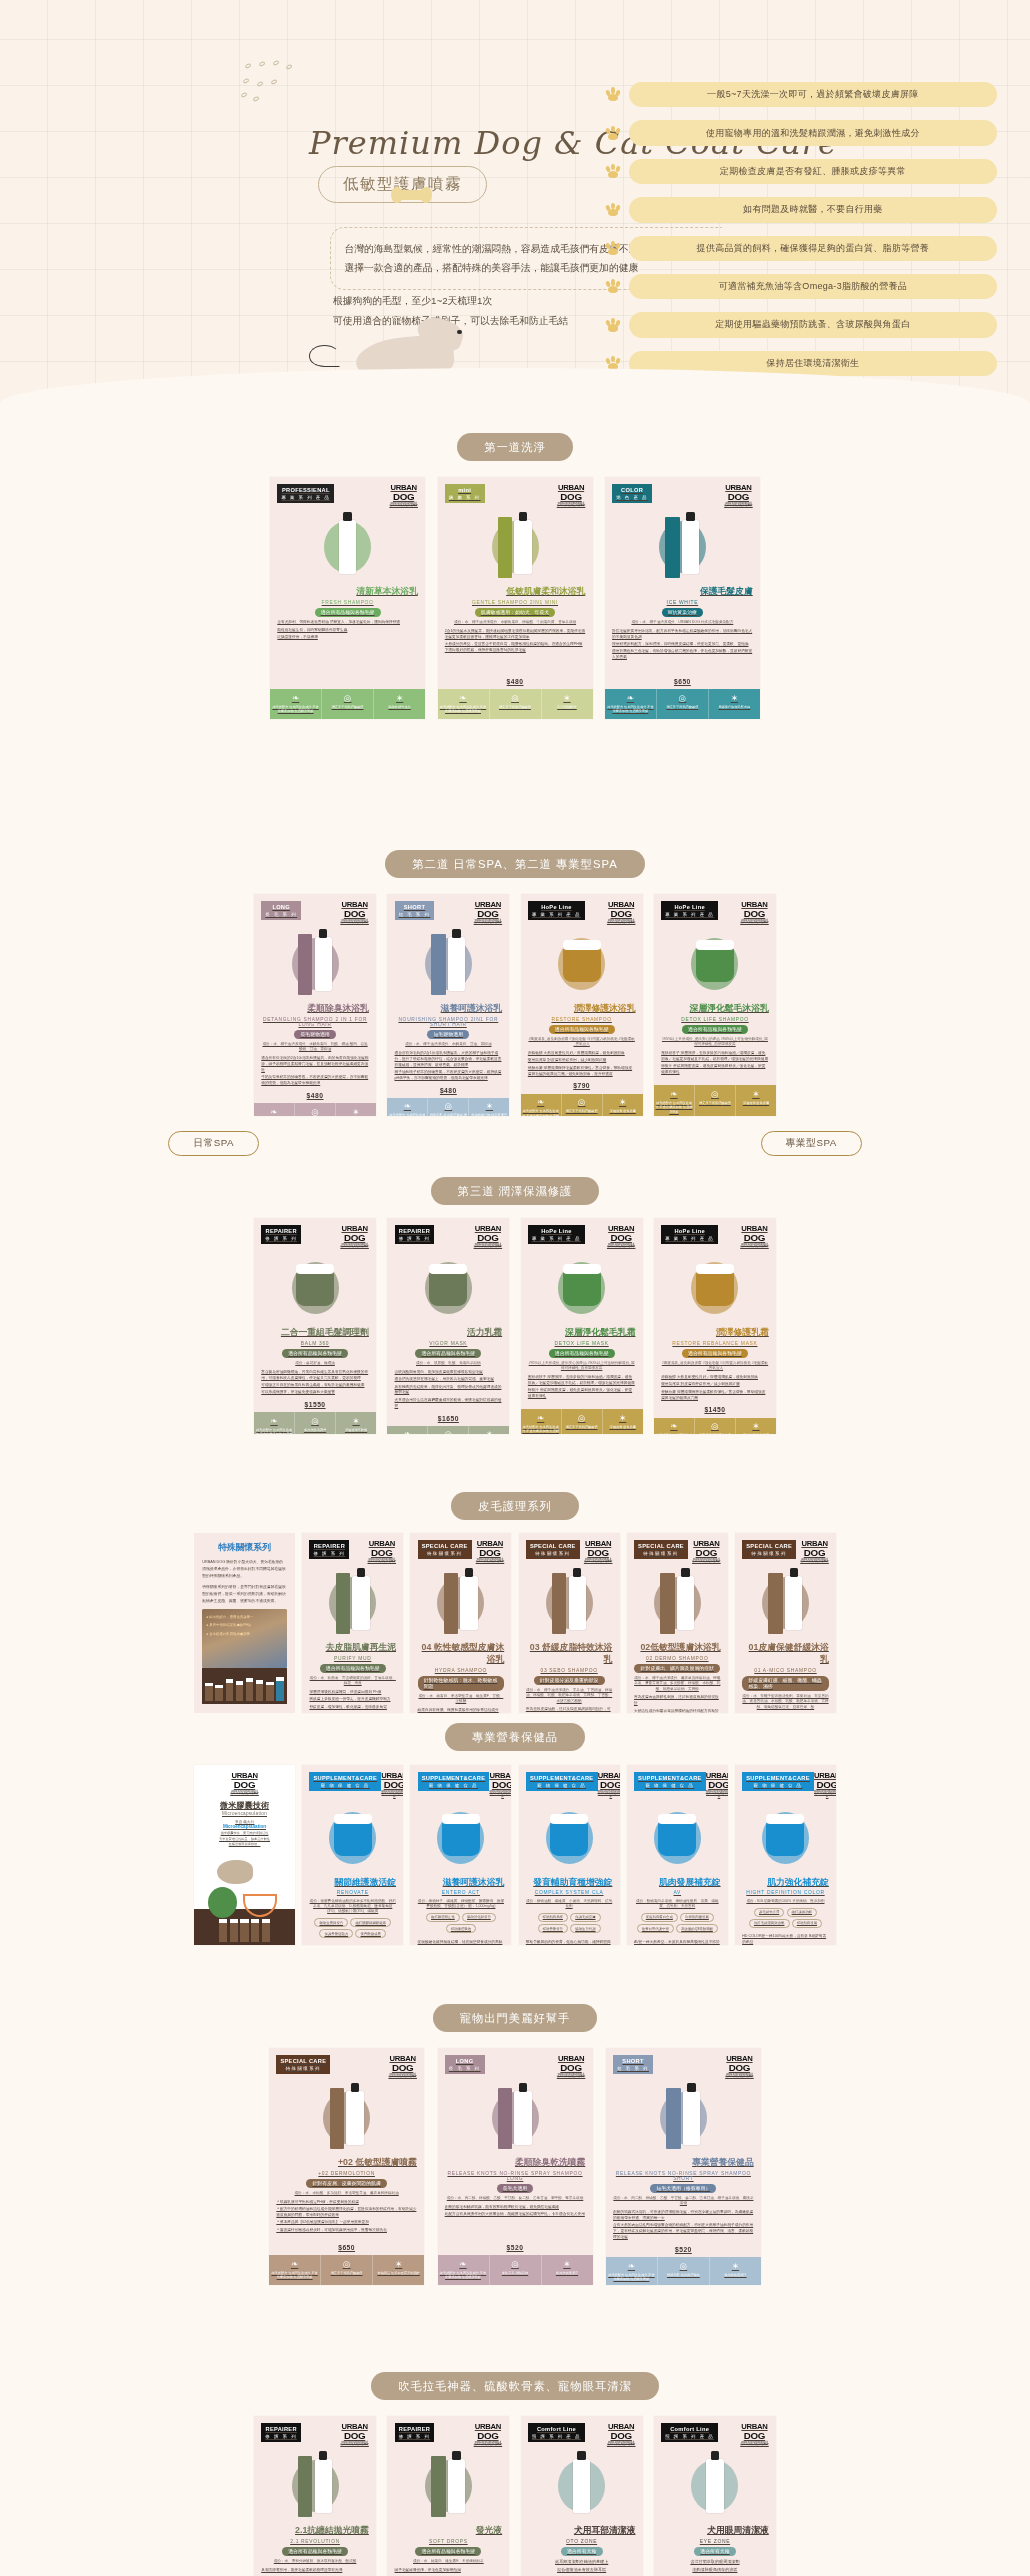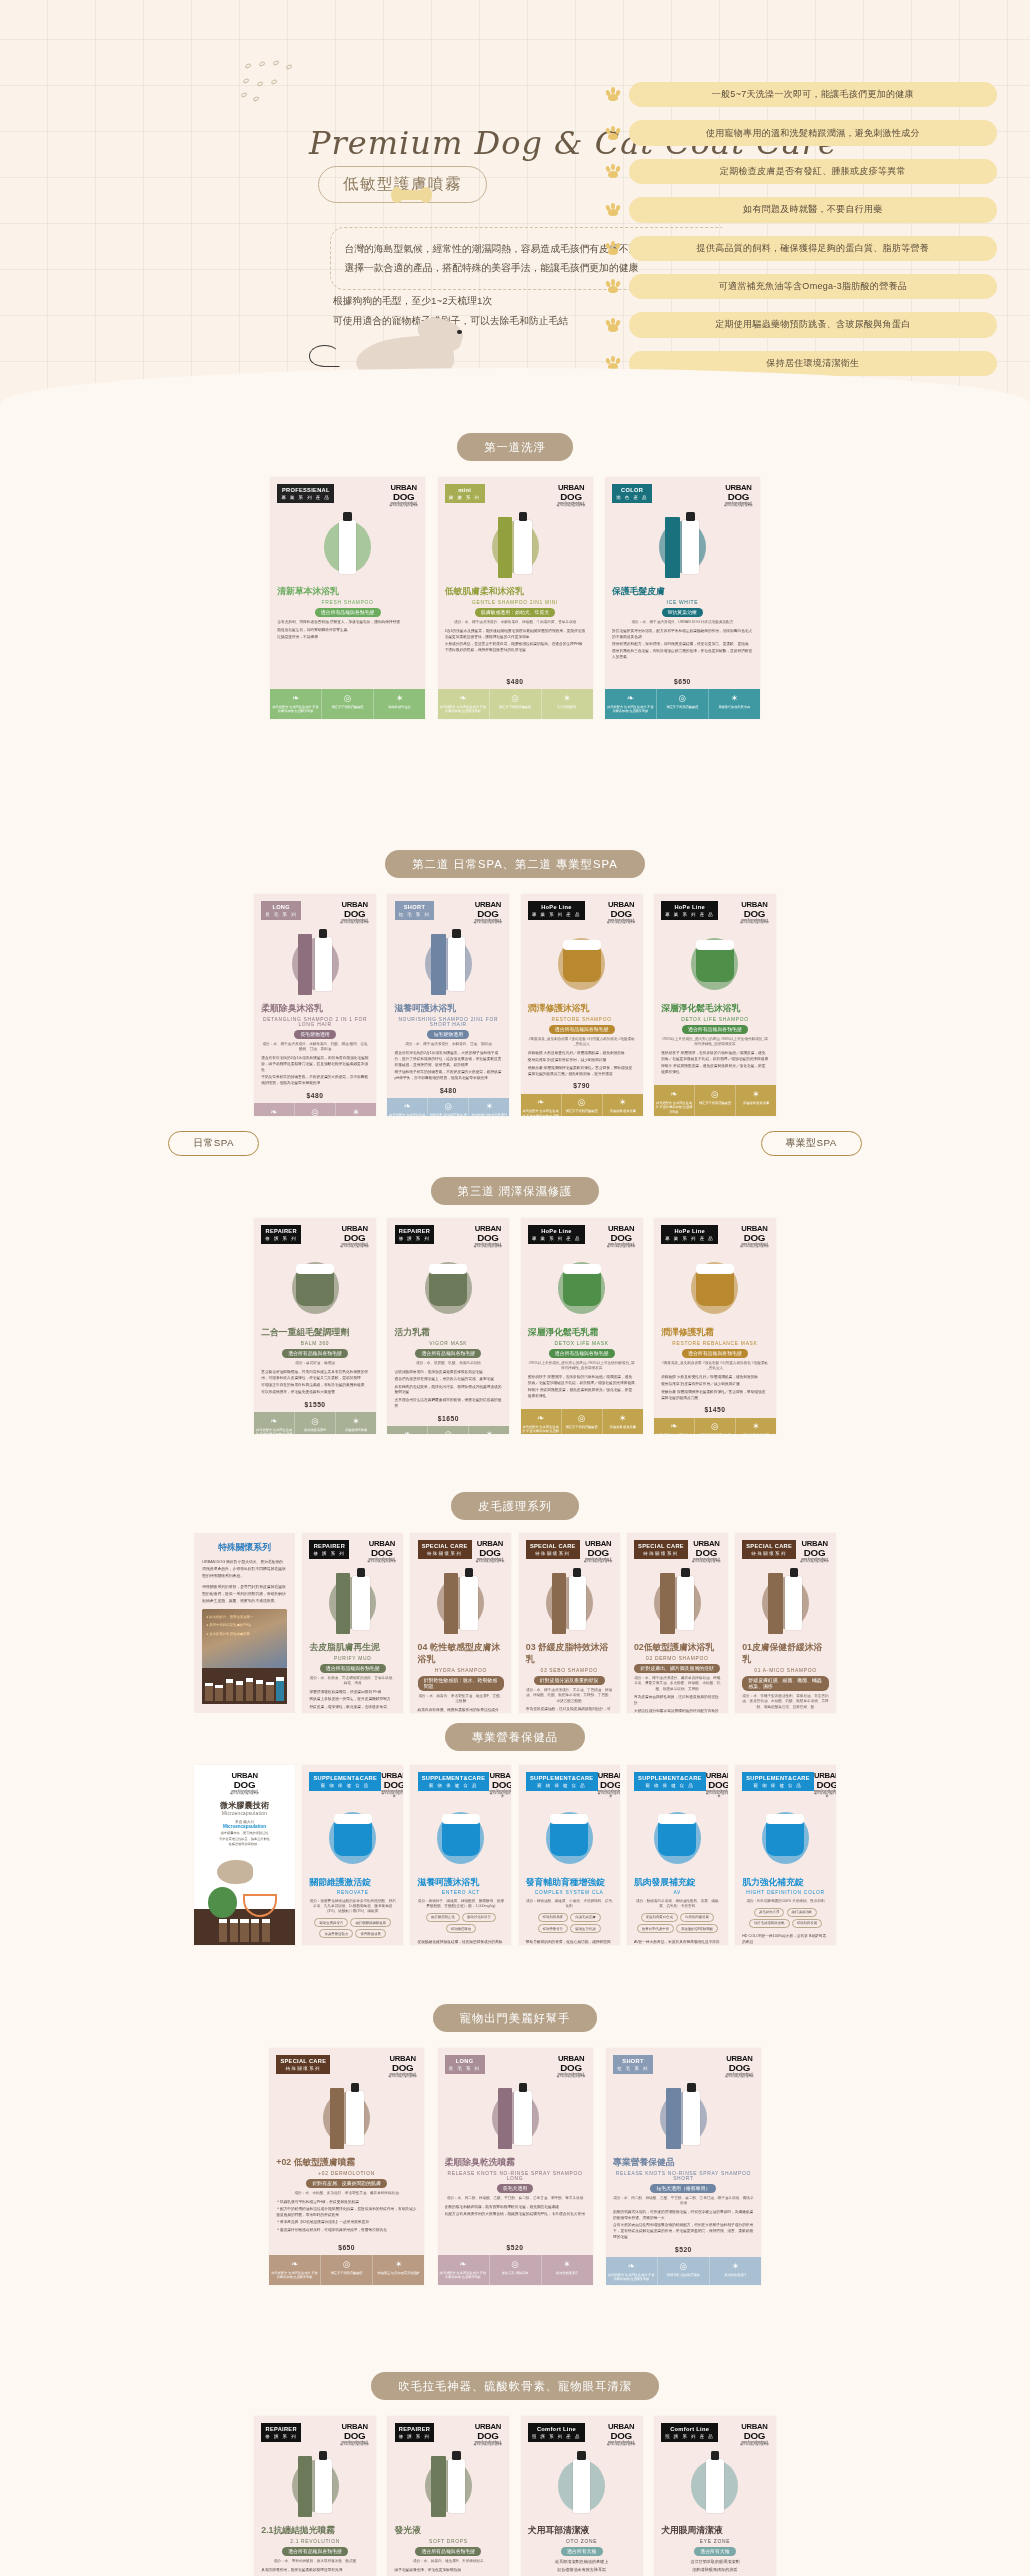--- a/index.html
+++ b/index.html
@@ -92,41 +92,42 @@
   }
   .cloudtitle:before{left:4.1px;right:4.1px;}
   .cloudtitle:after{left:14.4px;right:14.4px;top:-10.3px;height:32px;}
   .cloudwrap{position:absolute;left:0;width:1030px;text-align:center;}
 
   
   .row{position:absolute;display:flex;justify-content:center;gap:12.4px;width:1030px;}
   .card{
     background:#f6e9e6;display:flex;flex-direction:column;overflow:hidden;
     box-shadow:0 0 0 0.5px rgba(0,0,0,.03);
+    text-decoration:underline;
   }
   .card-top{flex:1;padding:7.2px 7.2px 4.1px;display:flex;flex-direction:column;}
   .badges{display:flex;align-items:flex-start;justify-content:space-between;}
   .sbadge{
     color:#fff;font-size:5.7px;line-height:1.15;text-align:center;
     padding:3.1px 4.1px;font-weight:bold;letter-spacing:0.3px;
   }
   .sbadge small{display:block;font-size:4.4px;letter-spacing:1.5px;font-weight:normal;margin-top:1px;}
   .udlogo{text-align:center;line-height:1;}
   .udlogo b{display:block;font-size:7.7px;font-weight:900;letter-spacing:-0.3px;color:#111;}
   .udlogo b.big{font-size:9.8px;}
   .udlogo span{display:block;font-size:2.8px;color:#333;margin-top:0.5px;letter-spacing:0;}
   .udlogo em{display:block;font-size:2.6px;color:#444;font-style:normal;margin-top:0.5px;}
   .shot{position:relative;height:70px;margin:4.1px 0 2.1px;display:flex;align-items:center;justify-content:center;}
   .blob{position:absolute;width:47px;height:52px;border-radius:50%;}
   .bottle{position:relative;width:17.5px;height:54px;background:#fff;border-radius:2.6px 2.6px 2.1px 2.1px;box-shadow:0 0 0 0.5px rgba(0,0,0,.08);}
   .bottle:before{content:"";position:absolute;left:4.6px;top:-7.7px;width:8.2px;height:8.8px;background:#222;border-radius:1.5px;}
   .box{position:relative;width:14.4px;height:61px;border-radius:1px;margin-right:2.1px;}
   .jar{position:relative;width:38px;height:36px;border-radius:5.2px 5.2px 8.2px 8.2px;}
   .jar:before{content:"";position:absolute;left:0;top:-6.2px;width:38px;height:10.3px;background:#fff;border-radius:4.1px;}
-  .pname{font-size:8.8px;font-weight:bold;text-align:left;margin-top:2.1px;}
+  .pname{font-size:8.8px;font-weight:bold;text-align:right;margin-top:2.1px;}
   .pname-en{font-size:4.9px;text-align:center;letter-spacing:0.7px;margin-top:1.5px;}
   .ptag{display:table;margin:3.1px auto 0;color:#fff;font-size:4.9px;border-radius:5.7px;padding:1.5px 6.2px;}
   .ping{font-size:3.6px;text-align:center;color:#6a6057;margin-top:3.1px;line-height:1.5;}
   .pdesc{font-size:3.7px;line-height:1.62;color:#55493f;margin-top:3.1px;}
   .pdesc p{margin-bottom:1.5px;}
   .price{text-align:center;font-size:6.7px;font-weight:bold;color:#3b332c;margin-top:auto;padding-top:3.1px;letter-spacing:0.5px;}
   .feats{display:flex;}
   .feat{flex:1;text-align:center;padding:4.6px 1.5px 5.2px;color:#fff;font-size:3.2px;line-height:1.45;border-right:0.5px solid rgba(255,255,255,.28);}
   .feat:last-child{border-right:none;}
   .feat .ic{font-size:8.8px;line-height:1;display:block;margin-bottom:2.1px;opacity:.92;}
@@ -187,21 +188,21 @@
   </div>
 
   <div class="bullets" id="bullets">
       <div class="bullet">
         <span class="paw">
           <i></i>
           <i></i>
           <i></i>
           <i></i>
         </span>
-        <span class="pill">一般5~7天洗澡一次即可，能讓毛孩們更加的健康</span>
+        <span class="pill">一般5~7天洗澡一次即可，過於頻繁會破壞皮膚屏障</span>
       </div>
       <div class="bullet">
         <span class="paw">
           <i></i>
           <i></i>
           <i></i>
           <i></i>
         </span>
         <span class="pill">使用寵物專用的溫和洗髮精跟潤濕，避免刺激性成分</span>
       </div>

